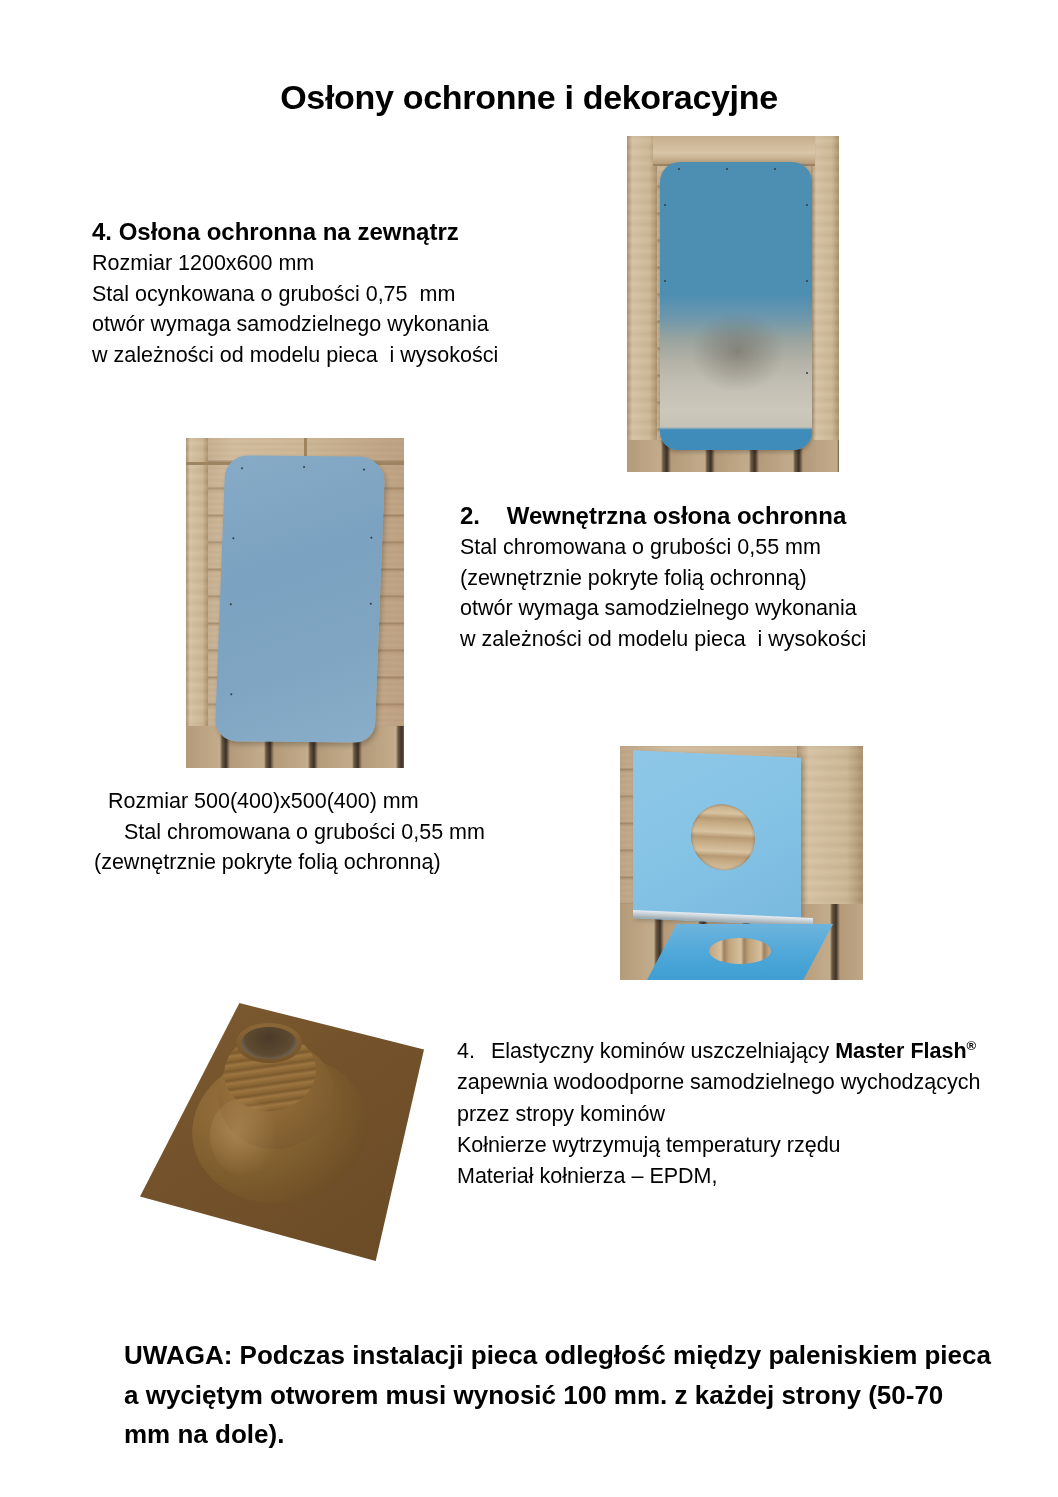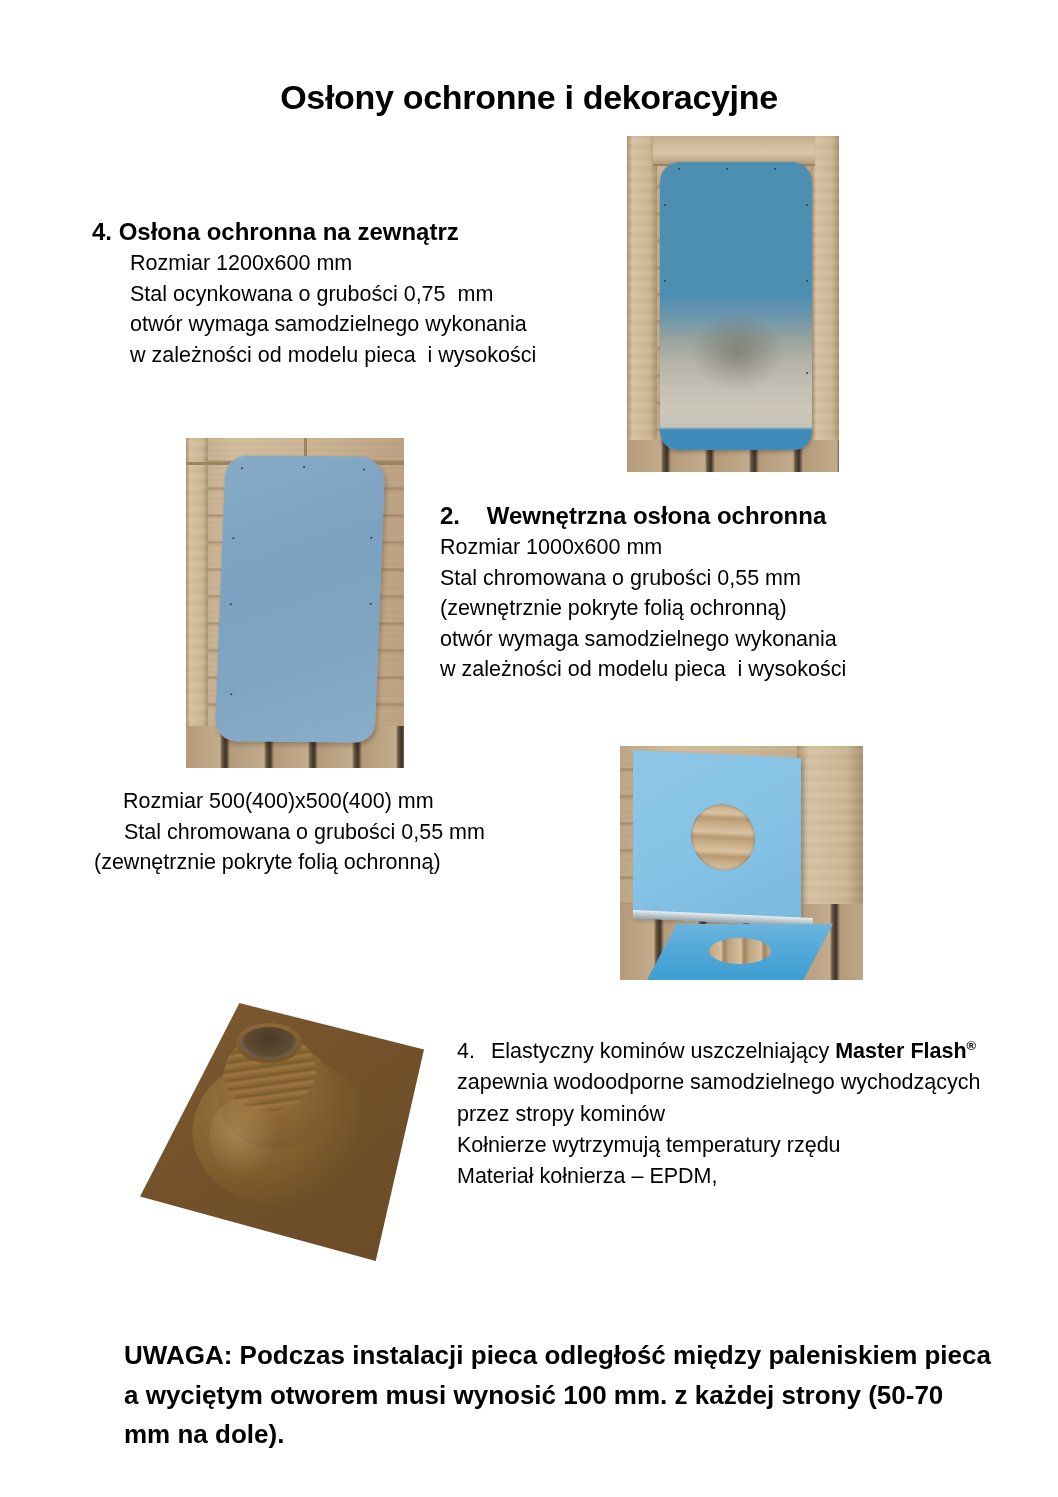--- a/index.html
+++ b/index.html
@@ -42,25 +42,25 @@
     white-space: pre;
   }
   .line {
     font-size: 21.5px;
     line-height: 1.42;
     white-space: pre;
   }
   .line.bold { font-weight: bold; }
 
   #block-1 { left: 92px;  top: 216px; }
-  #block-1 .line { margin-left: 38px; }
-
-  #block-2 { left: 440px; top: 500px; }
+  #block-1 .line { }
+
+  #block-2 { left: 460px; top: 500px; }
   #block-3 { left: 88px;  top: 786px; }
-  #block-3 .line.ind1 { margin-left: 35px; }
+  #block-3 .line.ind1 { margin-left: 20px; }
   #block-3 .line.ind2 { margin-left: 36px; }
   #block-3 .line.ind3 { margin-left: 6px; }
 
   #block-4 { left: 457px; top: 1036px; width: 540px; }
   #block-4 .para {
     font-size: 21.5px;
     line-height: 1.46;
   }
   #block-4 .num-indent { display: inline-block; width: 34px; }
 
@@ -338,21 +338,20 @@
       <div class="screw" style="left:10px;  top:82px;"></div>
       <div class="screw" style="left:148px; top:80px;"></div>
       <div class="screw" style="left:10px;  top:148px;"></div>
       <div class="screw" style="left:150px; top:146px;"></div>
       <div class="screw" style="left:14px;  top:238px;"></div>
     </div>
   </div>
 
   <div class="txt-block" id="block-2">
     <div class="hdg">2.    Wewnętrzna osłona ochronna</div>
-    <div class="line">Rozmiar 1000x600 mm</div>
     <div class="line">Stal chromowana o grubości 0,55 mm</div>
     <div class="line">(zewnętrznie pokryte folią ochronną)</div>
     <div class="line">otwór wymaga samodzielnego wykonania</div>
     <div class="line">w zależności od modelu pieca  i wysokości</div>
   </div>
 
   <div class="txt-block" id="block-3">
     <div class="line ind1">Rozmiar 500(400)x500(400) mm</div>
     <div class="line ind2">Stal chromowana o grubości 0,55 mm</div>
     <div class="line ind3">(zewnętrznie pokryte folią ochronną)</div>

